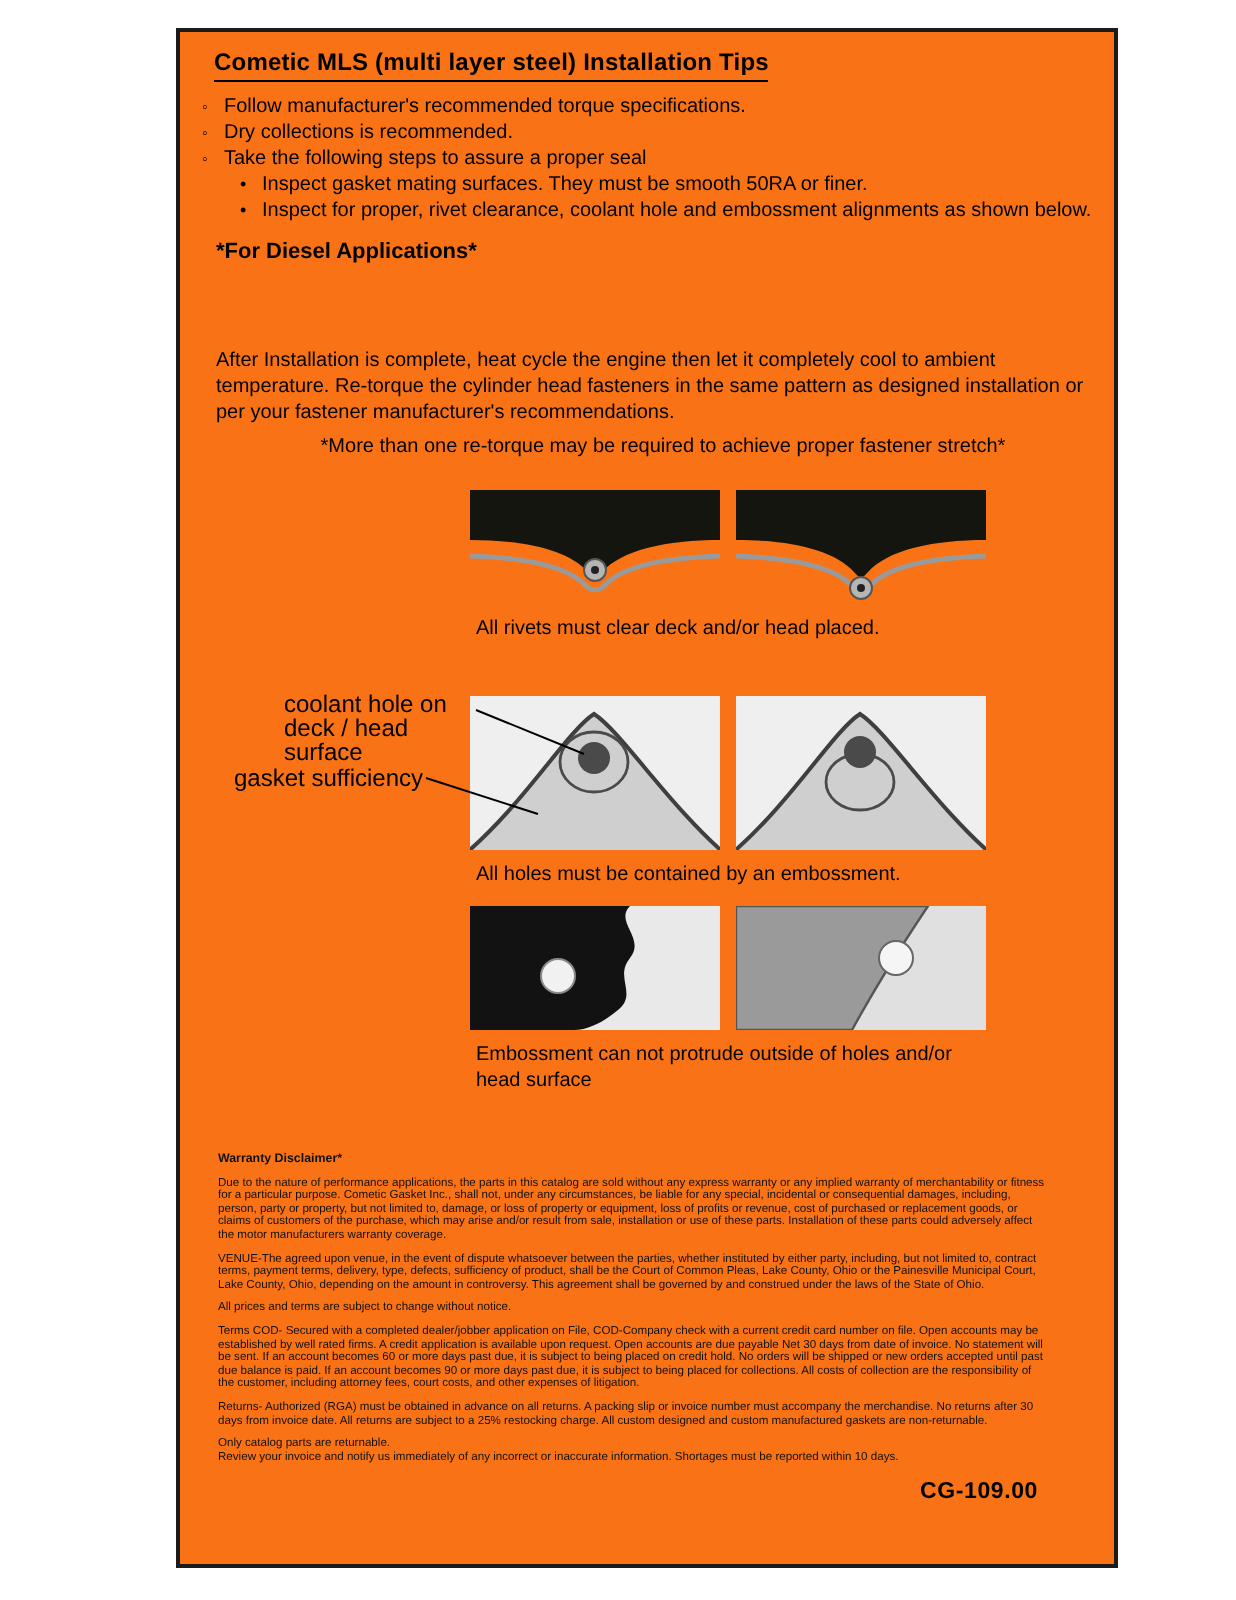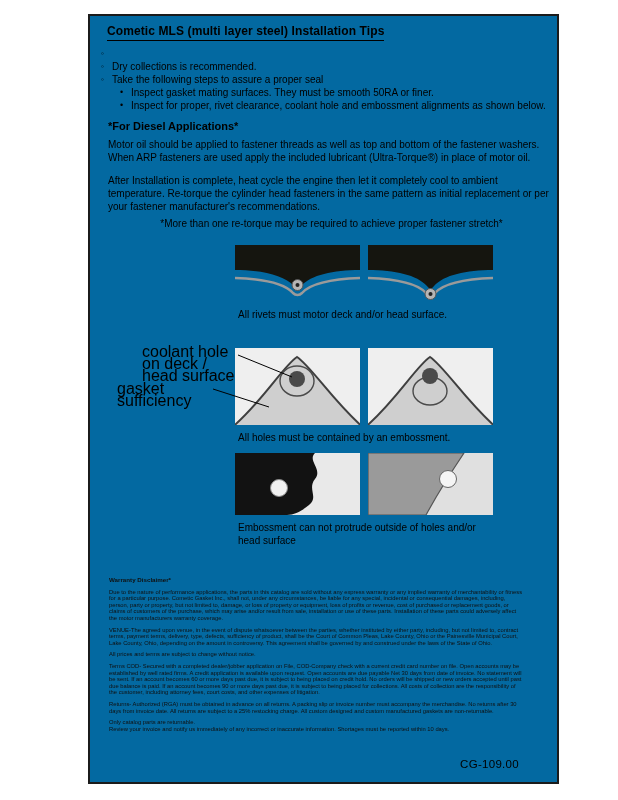--- a/index.html
+++ b/index.html
@@ -3,21 +3,21 @@
 <meta charset="utf-8">
 <style>
   * { box-sizing: border-box; margin: 0; padding: 0; }
   html, body { background: #ffffff; }
   body {
     width: 618px; height: 800px; position: relative;
     font-family: "Liberation Sans", sans-serif; color: #000;
   }
   .sheet {
     position: absolute; left: 88px; top: 14px; width: 471px; height: 770px;
-    border: 2px solid #1b1b1b; background: #0369a1;
+    border: 2px solid #1b1b1b; background: #f97316;
   }
   .title {
     position: absolute; left: 17px; top: 8px;
     font-size: 12px; font-weight: bold; letter-spacing: 0.1px;
     border-bottom: 1.5px solid #000; padding-bottom: 2px; display: inline-block;
   }
   .tips { position: absolute; left: 11px; top: 31px; width: 448px; font-size: 10px; line-height: 13px; }
   .tip { display: flex; }
   .tip .m { flex: 0 0 11px; font-size: 8px; line-height: 13px; text-align: left; }
   .tip.sub { margin-left: 19px; }
@@ -33,64 +33,64 @@
   .row3 { top: 423px; left: 145px; }
   .hdrs { display: flex; gap: 8px; height: 14px; }
   .hdrs span { flex: 0 0 125px; text-align: left; font-size: 13px; line-height: 14px; color: #111; margin-top: 28px; }
   .panels { display: flex; gap: 8px; margin-top: 0; }
   .panels svg { display: block; }
   .caption { margin-top: 7px; font-size: 10px; padding-left: 3px; line-height: 12.5px; }
   .cap3 { width: 252px; }
 
   .row2 { position: absolute; top: 318px; left: 19px; width: 390px; height: 106px; }
   .row2 .inner { margin-left: 126px; width: 258px; }
-  .row2 .label { position: absolute; font-size: 16px; line-height: 12px; }
+  .row2 .label { position: absolute; font-size: 12px; line-height: 12px; }
   .label1 { left: 33px; top: 12px; width: 96px; }
   .label2 { left: 8px; top: 49px; width: 110px; }
   .connectors { position: absolute; left: 0; top: 0; pointer-events: none; }
 
   .legal { position: absolute; left: 19px; top: 561px; width: 416px; font-size: 5.8px; line-height: 6.6px; color: #101010; }
   .legal .lh { font-size: 6.2px; font-weight: bold; margin-bottom: 5px; }
   .legal p { margin-bottom: 5px; }
   .legal .tail { margin-bottom: 0; }
 
-  .pageno { position: absolute; right: 38px; top: 742px; font-size: 11.5px; letter-spacing: 0.3px; }
+  .pageno { position: absolute; right: 38px; top: 724px; font-size: 11.5px; letter-spacing: 0.3px; font-weight: bold; }
 </style>
 </head>
 <body>
 
 <div class="sheet">
 
   <div class="title">Cometic MLS (multi layer steel) Installation Tips</div>
 
   <div class="tips">
     <div class="tip">
       <span class="m">◦</span>
+      <span>Follow manufacturer's recommended torque specifications.</span>
     </div>
     <div class="tip">
       <span class="m">◦</span>
       <span>Dry collections is recommended.</span>
     </div>
     <div class="tip">
       <span class="m">◦</span>
       <span>Take the following steps to assure a proper seal</span>
     </div>
     <div class="tip sub">
       <span class="m">•</span>
       <span>Inspect gasket mating surfaces.  They must be smooth 50RA or finer.</span>
     </div>
     <div class="tip sub">
       <span class="m">•</span>
       <span>Inspect for proper, rivet clearance, coolant hole and embossment alignments as shown below.</span>
     </div>
   </div>
 
   <div class="diesel-h">*For Diesel Applications*</div>
-  <div class="para p0">Motor oil should be applied to fastener threads as well as top and bottom of the fastener washers. When ARP fasteners are used apply the included lubricant (Ultra-Torque®) in place of motor oil.</div>
-  <div class="para p1">After Installation is complete, heat cycle the engine then let it completely cool to ambient temperature. Re-torque the cylinder head fasteners in the same pattern as initial replacement or per your fastener manufacturer's recommendations.</div>
+  <div class="para p1">After Installation is complete, heat cycle the engine then let it completely cool to ambient temperature. Re-torque the cylinder head fasteners in the same pattern as designed installation or per your fastener manufacturer's recommendations.</div>
   <div class="para p2">*More than one re-torque may be required to achieve proper fastener stretch*</div>
 
   <div class="diag-row row1">
     <div class="hdrs">
       <span>RIGHT</span>
       <span>WRONG</span>
     </div>
     <div class="panels">
       <svg width="125" height="57" viewBox="0 0 125 57">
         <path d="M0,0 H125 V25 C98,25 76,30 66,41 C63,44.5 62,44.5 59,41 C49,30 27,25 0,25 Z" fill="#15150f"></path>
@@ -98,21 +98,21 @@
         <circle cx="62.5" cy="40" r="5.5" fill="#b5b5b5" stroke="#555" stroke-width="1"></circle>
         <circle cx="62.5" cy="40" r="2" fill="#222"></circle>
       </svg>
       <svg width="125" height="57" viewBox="0 0 125 57">
         <path d="M0,0 H125 V25 C98,25 76,30 66,41 C63,44.5 62,44.5 59,41 C49,30 27,25 0,25 Z" fill="#15150f"></path>
         <path d="M0,33 C30,34 50,39 58,48 C60.5,50.5 64.5,50.5 67,48 C75,39 95,34 125,33" fill="none" stroke="#9a9a9a" stroke-width="2.5"></path>
         <circle cx="62.5" cy="49" r="5.5" fill="#b5b5b5" stroke="#555" stroke-width="1"></circle>
         <circle cx="62.5" cy="49" r="2" fill="#222"></circle>
       </svg>
     </div>
-    <div class="caption">All rivets must motor deck and/or head surface.</div>
+    <div class="caption">All rivets must clear deck and/or head placed.</div>
   </div>
 
   <div class="row2">
     <svg class="connectors" width="390" height="106" viewBox="0 0 390 106">
       <line x1="129" y1="21" x2="183" y2="43" stroke="#000" stroke-width="1"></line>
       <line x1="104" y1="55" x2="160" y2="73" stroke="#000" stroke-width="1"></line>
     </svg>
     <div class="label label1">coolant hole on deck / head surface</div>
     <div class="label label2">gasket sufficiency</div>
     <div class="inner">

